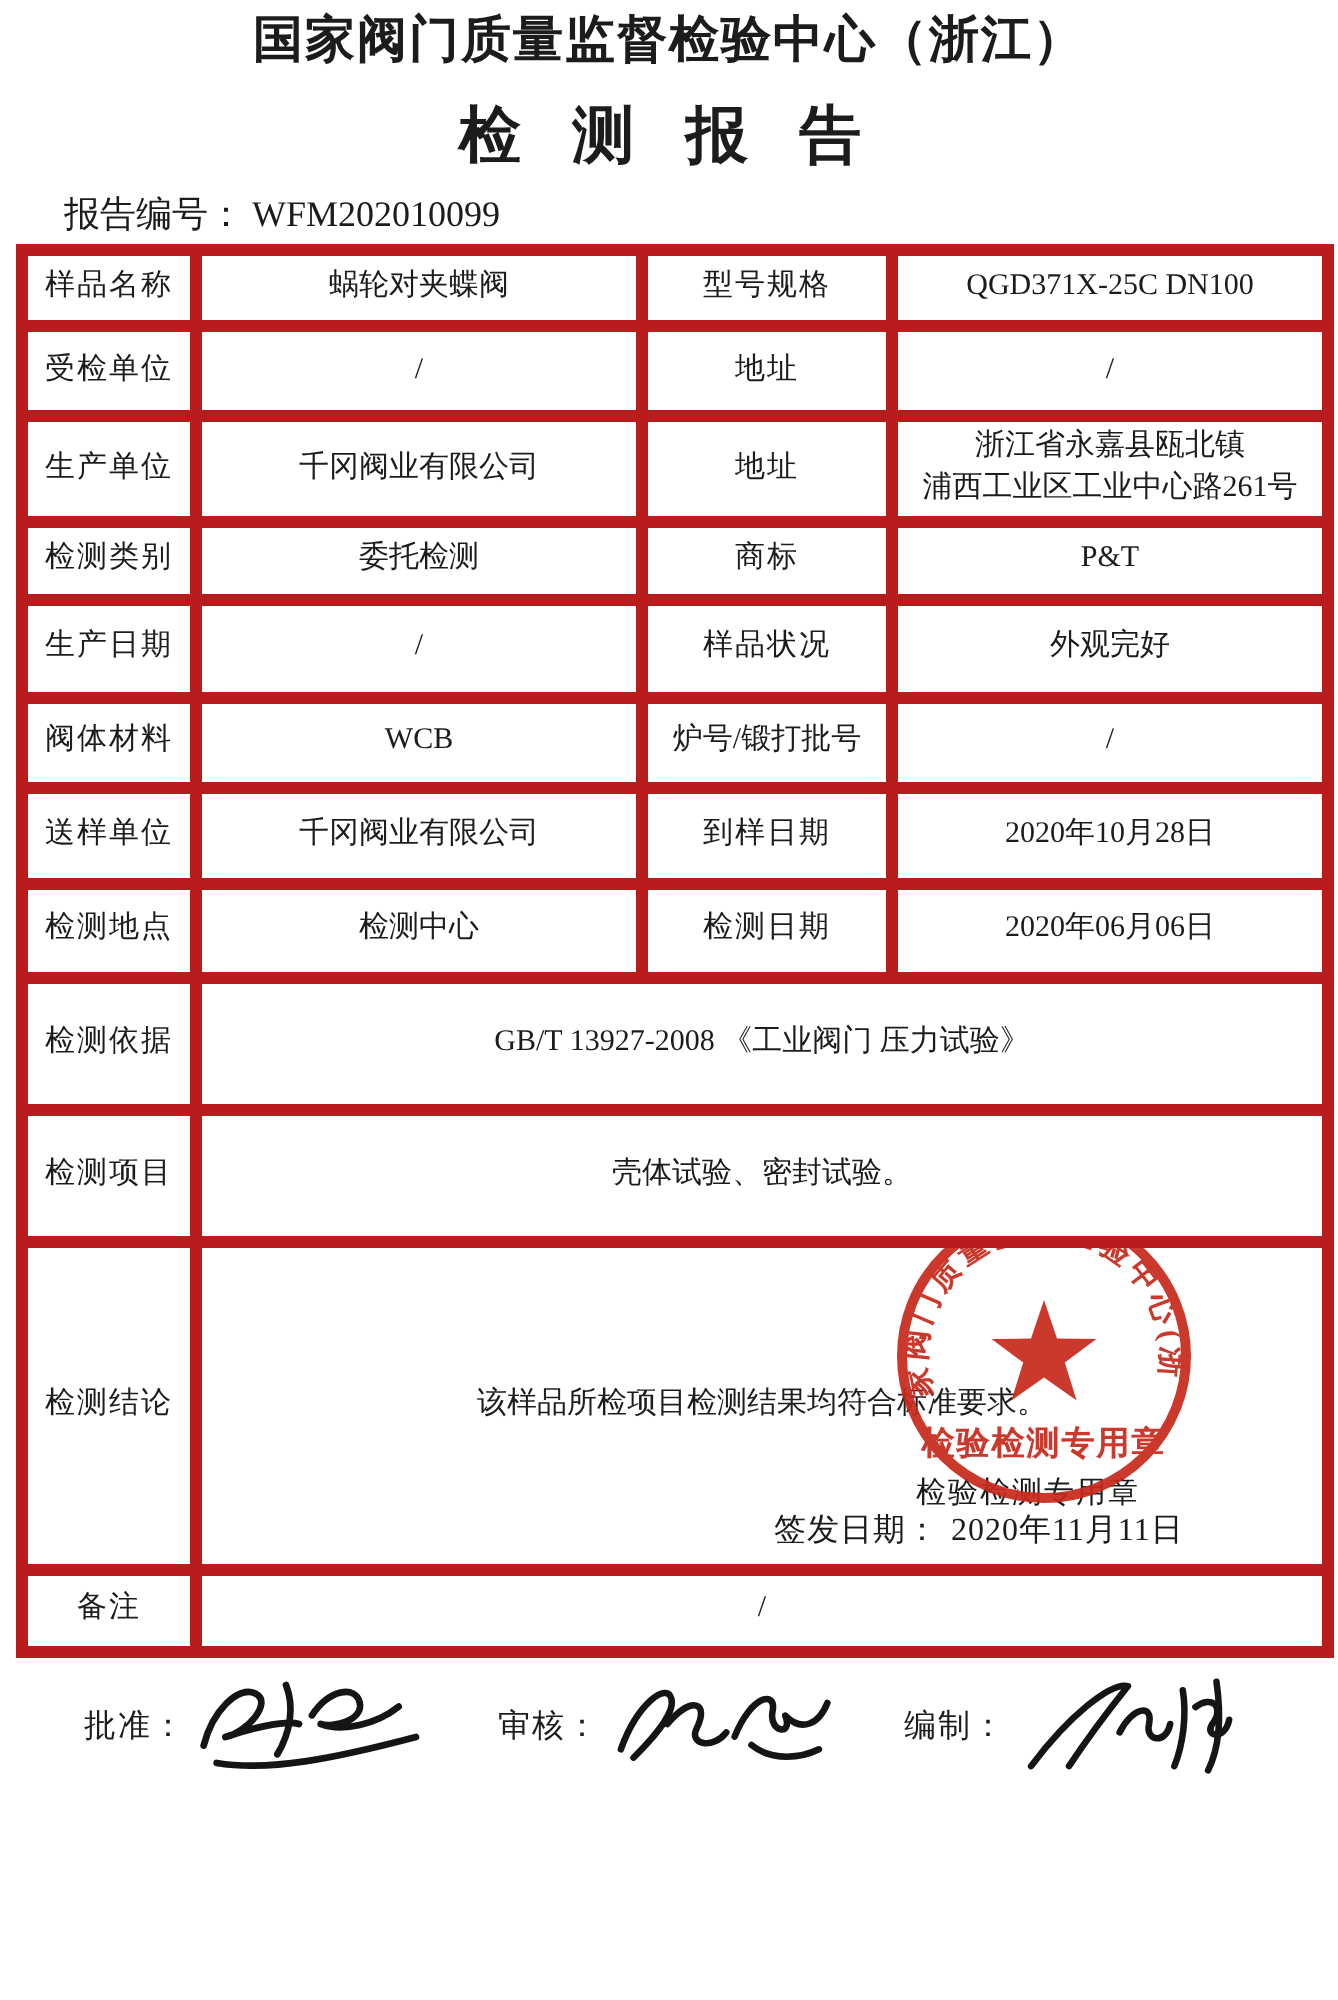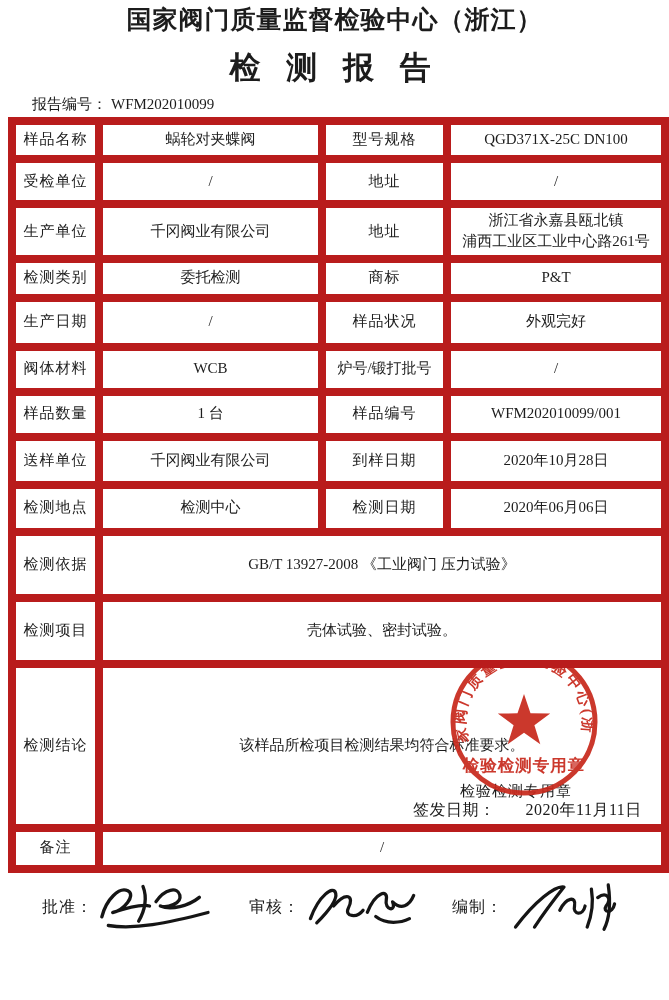--- a/index.html
+++ b/index.html
@@ -12,34 +12,34 @@
     overflow: hidden;
   }
   .page { width: 669px; height: 1000px; position: relative; }
 
   
   .org1 { margin-top: 7px; text-align: center; font-size: 25px; font-weight: bold; letter-spacing: 1px; }
   .org2 { margin-top: 3px; text-align: center; font-size: 25px; font-weight: bold; letter-spacing: 1px; font-family: Liberation Serif, serif; }
   .rtitle { margin-top: 11px; text-align: center; font-size: 31px; font-weight: bold; letter-spacing: 9px; }
   .meta {
     display: flex; justify-content: space-between; align-items: flex-end;
-    margin: 6px 32px 3px 32px; font-size: 15px;
+    margin: 6px 32px 3px 32px; font-size: 18px;
   }
   .meta-left span { margin-right: 4px; }
   .meta-right span { margin-left: 22px; letter-spacing: 2px; }
 
   
   table.report {
     border-collapse: collapse;
     margin-left: 8px;
     width: 653px;
     table-layout: fixed;
   }
   table.report td {
-    border: 8px solid #b91c1c;
+    border: 6px solid #b91c1c;
     text-align: center;
     vertical-align: middle;
     font-size: 15px;
     padding: 2px 5px;
     line-height: 1.42;
     overflow: hidden;
   }
   td.lbl { letter-spacing: 1px; }
   td.lbl-tight { font-size: 13.5px; letter-spacing: 0; padding: 2px 2px; }
   td.val-multiline { font-size: 14px; white-space: pre-line; line-height: 1.5; }
@@ -54,21 +54,21 @@
     z-index: 3;
     pointer-events: none;
   }
   .arc-text { fill: #c8291d; font-size: 15px; font-weight: bold; letter-spacing: 2.5px; }
   .stamp-seal-text { fill: #c8291d; font-size: 16.5px; font-weight: bold; letter-spacing: 1px; }
   .stamp-caption {
     position: absolute; left: 323px; top: 113px; width: 180px;
     text-align: center; font-size: 15px; z-index: 1; letter-spacing: 1px;
   }
   .issue-line { position: absolute; left: 286px; top: 131px; font-size: 16px; z-index: 1; letter-spacing: 0.5px; }
-  .issue-line span { margin-right: 6px; margin-left: 24px; }
+  .issue-line span { margin-right: 6px; }
 
   
   .footer {
     display: flex; justify-content: space-between; align-items: center;
     margin: 11px 46px 0 42px;
   }
   .sig-group { display: flex; align-items: center; }
   .sig-label { font-size: 16px; letter-spacing: 1px; white-space: nowrap; }
   .sig { margin-left: 2px; margin-top: -4px; }
   .sig path { stroke: #151515; stroke-width: 3.1; fill: none; stroke-linecap: round; stroke-linejoin: round; }
@@ -125,26 +125,20 @@
         <td>/</td>
         <td class="lbl">样品状况</td>
         <td>外观完好</td>
       </tr>
       <tr style="height:45px">
         <td class="lbl">阀体材料</td>
         <td>WCB</td>
         <td class="lbl lbl-tight">炉号/锻打批号</td>
         <td>/</td>
       </tr>
-      <tr style="height:45px">
-        <td class="lbl">样品数量</td>
-        <td>1 台</td>
-        <td class="lbl">样品编号</td>
-        <td>WFM202010099/001</td>
-      </tr>
       <tr style="height:48px">
         <td class="lbl">送样单位</td>
         <td>千冈阀业有限公司</td>
         <td class="lbl">到样日期</td>
         <td>2020年10月28日</td>
       </tr>
       <tr style="height:47px">
         <td class="lbl">检测地点</td>
         <td>检测中心</td>
         <td class="lbl">检测日期</td>

